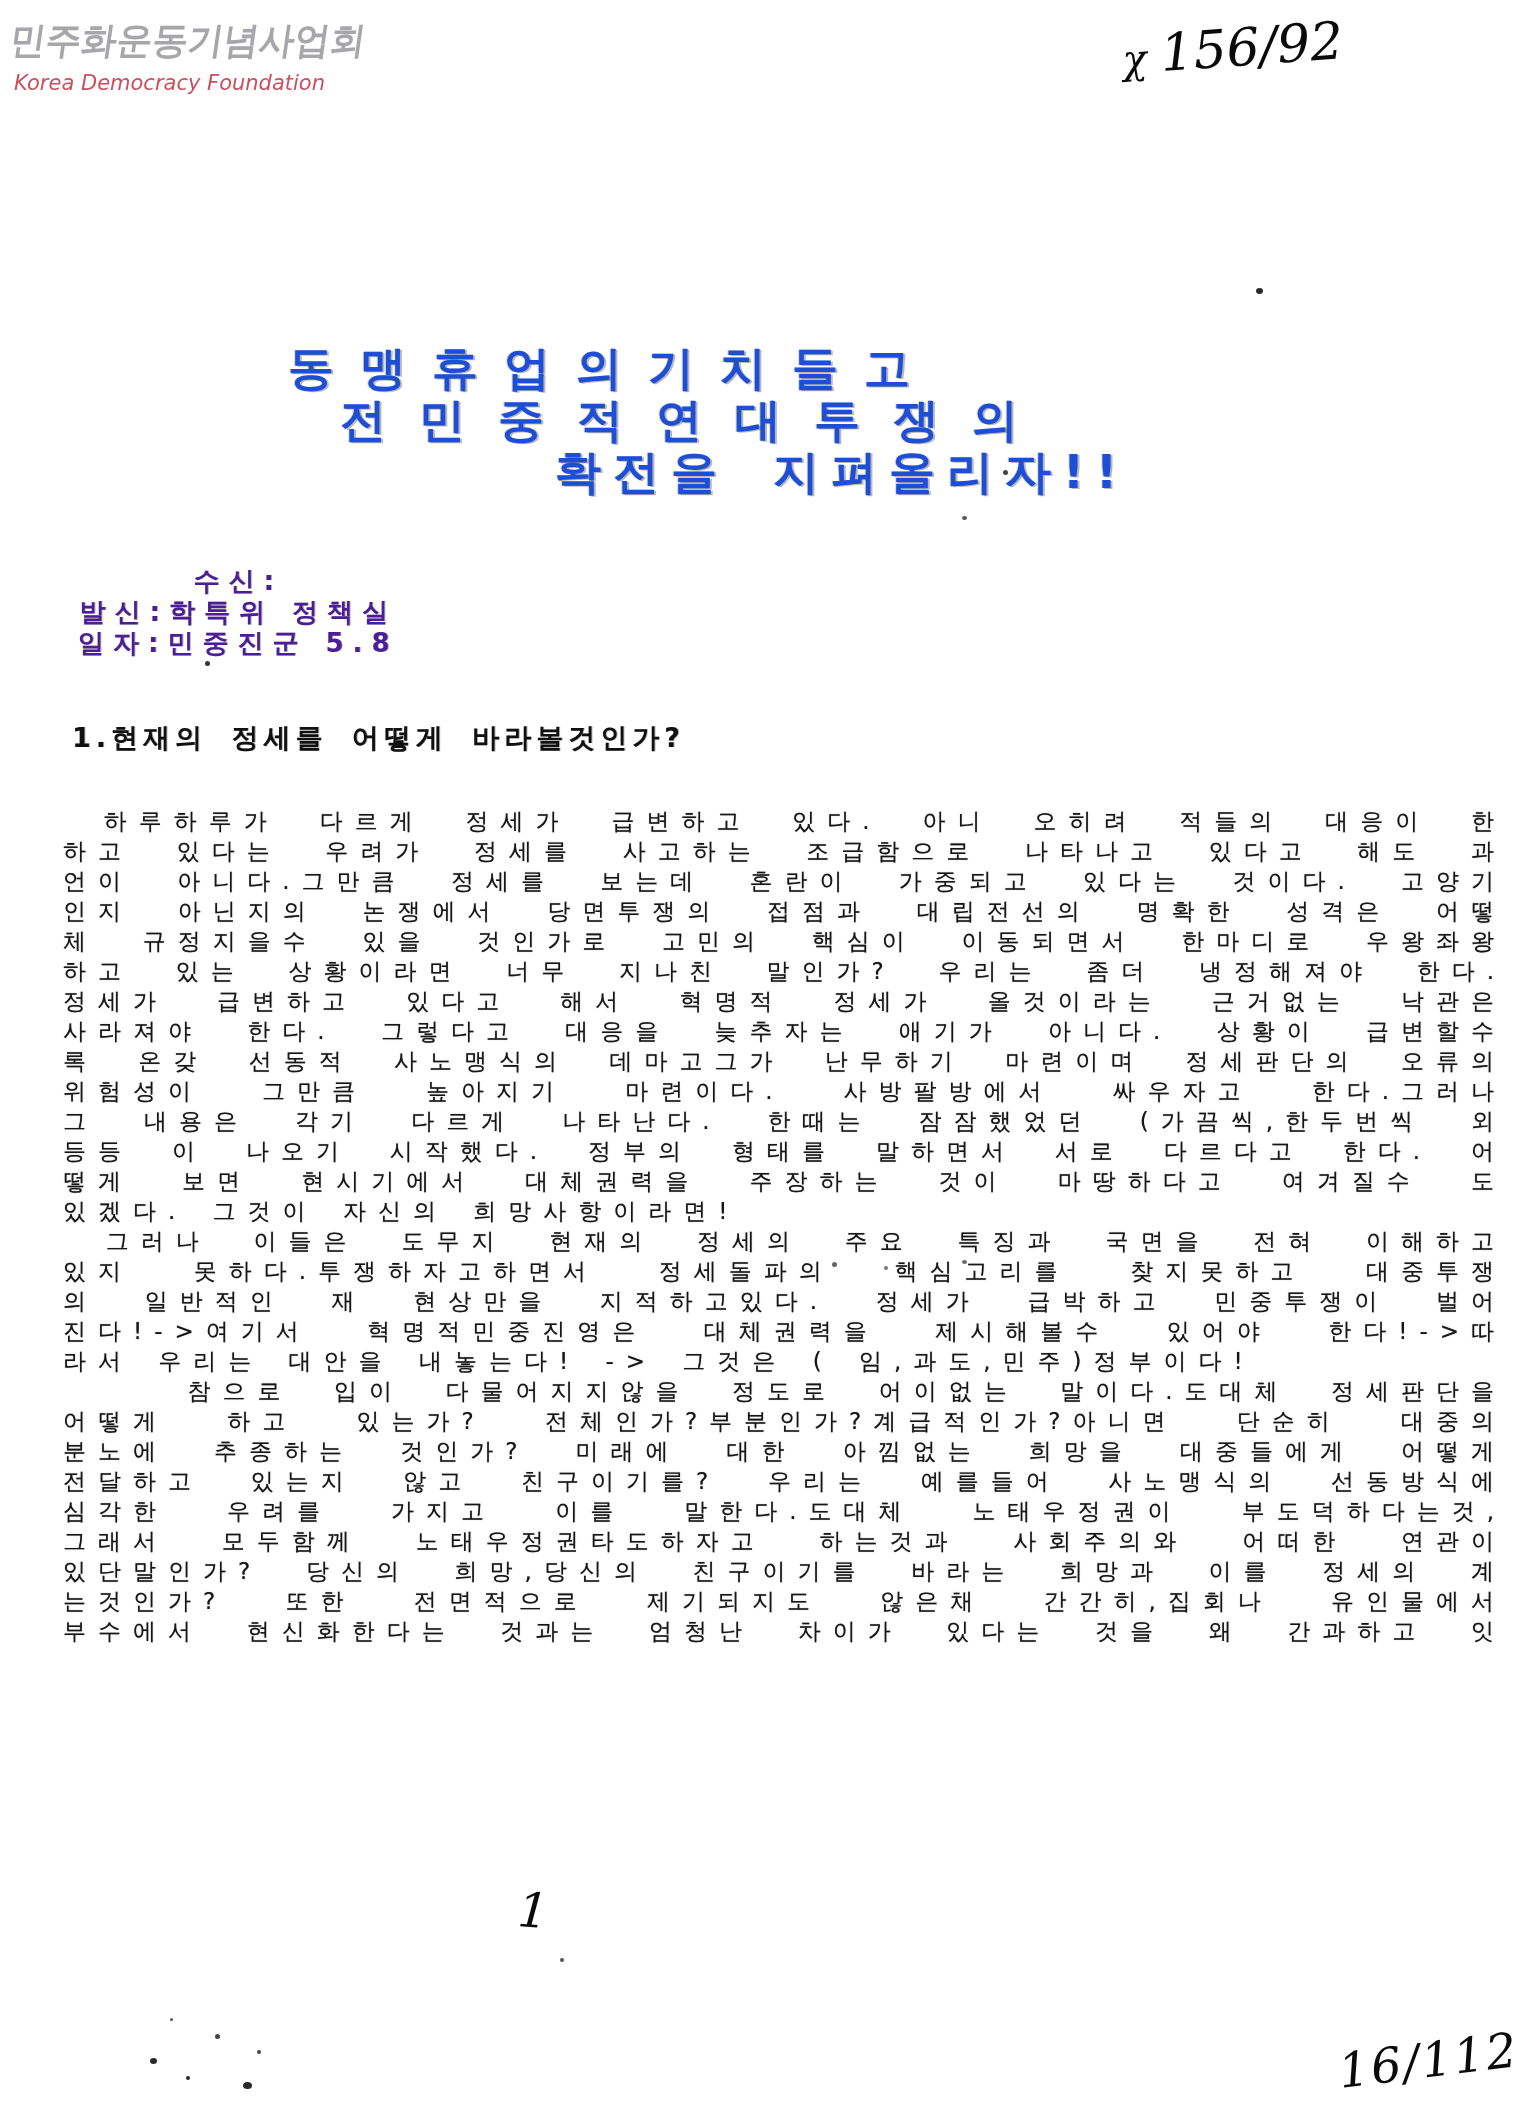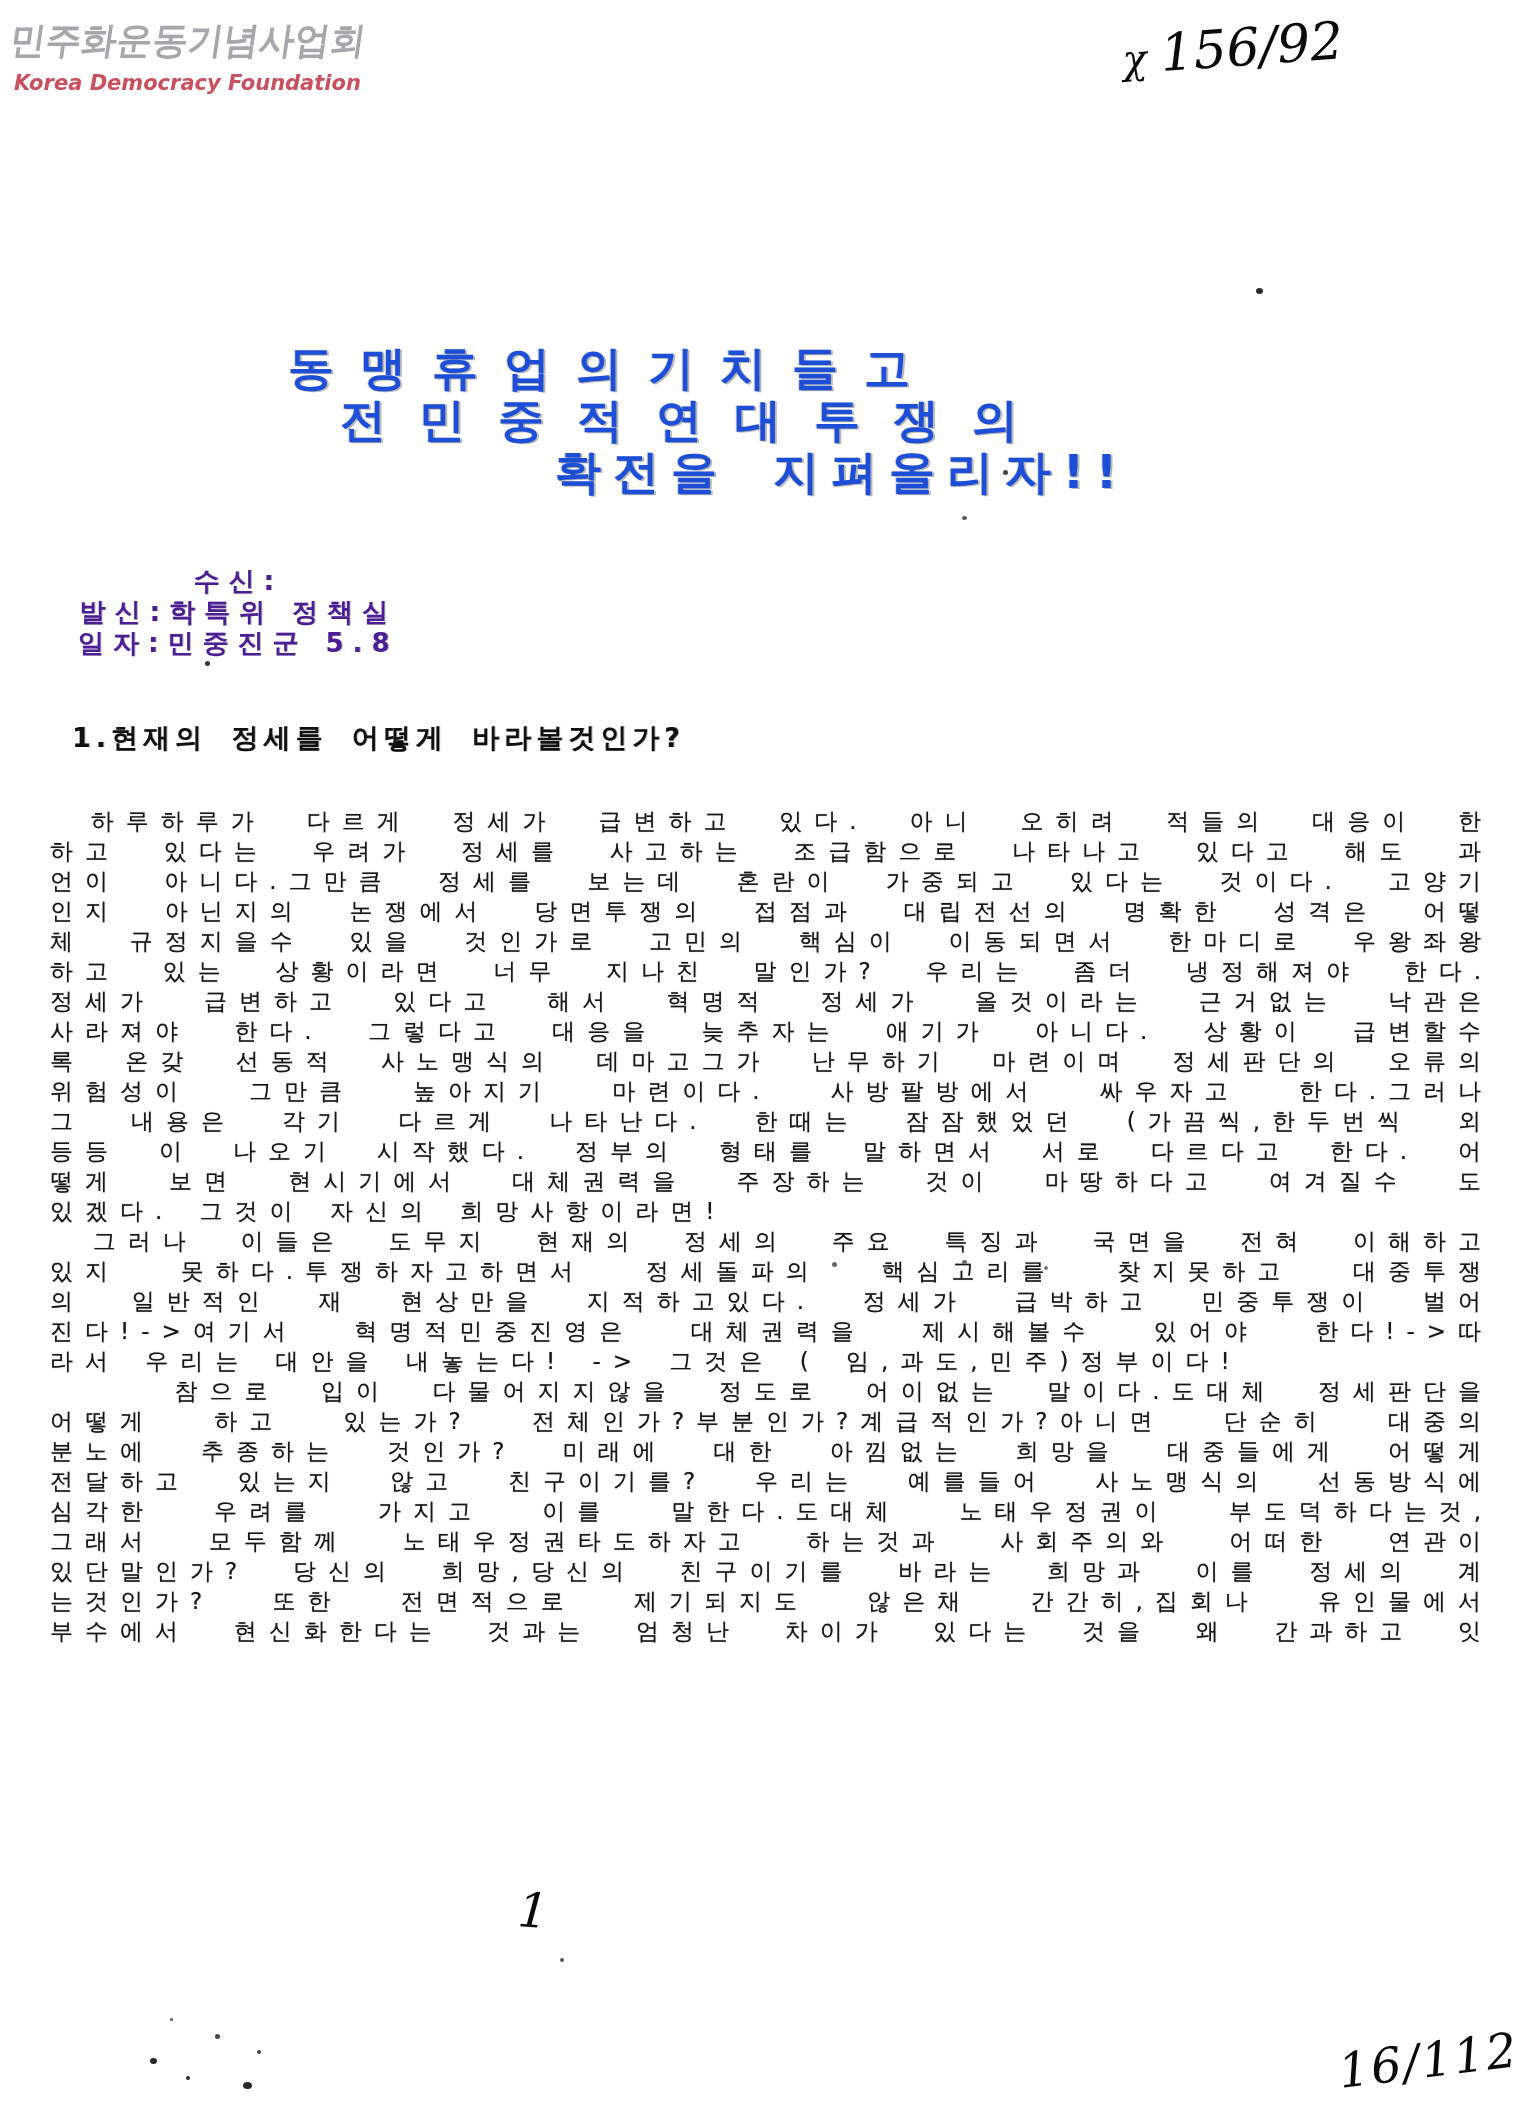--- a/index.html
+++ b/index.html
@@ -13,21 +13,21 @@
     color:#141414;
   }
   
   .logo{position:absolute;left:14px;top:16px;}
   .logo-kr{
     font-size:37px;font-weight:bold;color:#a7a7ab;
     letter-spacing:0px;transform:skewX(-8deg) scaleX(.96);transform-origin:left top;
     white-space:nowrap;
   }
   .logo-en{
-    margin-top:5px;font-size:21px;font-weight:bold;font-style:italic;color:#c9505e;
+    margin-top:5px;font-size:21px;font-weight:normal;font-style:italic;color:#c9505e;
     letter-spacing:0px;white-space:nowrap;
   }
   
   .handwriting{
     font-family:"DejaVu Serif",serif;font-style:italic;color:#0a0a0a;white-space:nowrap;
   }
   .reg{position:absolute;left:1122px;top:18px;font-size:52px;transform:rotate(-4deg);}
   .reg-mark{font-size:40px;margin-right:14px;}
   .page-number{position:absolute;left:518px;top:1882px;font-size:48px;transform:rotate(4deg);}
   .archive-number{position:absolute;left:1338px;top:2032px;font-size:48px;transform:rotate(-7deg);letter-spacing:2px;}
@@ -42,21 +42,21 @@
   .meta{position:absolute;left:78px;top:566px;font-size:26px;font-weight:bold;
     letter-spacing:9px;line-height:31px;color:#4c1d95;
     text-shadow:1px 0 0 rgba(0,0,0,.3);text-align:center;}
   .meta-line{white-space:nowrap;}
   
   .section-heading{position:absolute;left:72px;top:720px;font-size:27px;font-weight:bold;
     letter-spacing:5px;word-spacing:10px;white-space:nowrap;color:#101010;
     text-shadow:1px 0 0 rgba(0,0,0,.3);}
   
   .body-text{
-    position:absolute;left:50px;top:806px;width:1443px;
+    position:absolute;left:63px;top:806px;width:1443px;
     font-size:23px;line-height:30px;letter-spacing:12px;word-spacing:6px;color:#161616;
     text-shadow:0 0 1px rgba(0,0,0,.55);
   }
   .body-line{text-align:justify;text-align-last:justify;height:30px;overflow:visible;}
   .body-line.short{text-align-last:left;}
   
   .speck{position:absolute;background:#2a2a2a;border-radius:50%;}
   .sp1{left:1256px;top:288px;width:7px;height:6px;}
   .sp2{left:1003px;top:470px;width:5px;height:5px;background:#444;}
   .sp3{left:962px;top:516px;width:5px;height:4px;background:#555;}

